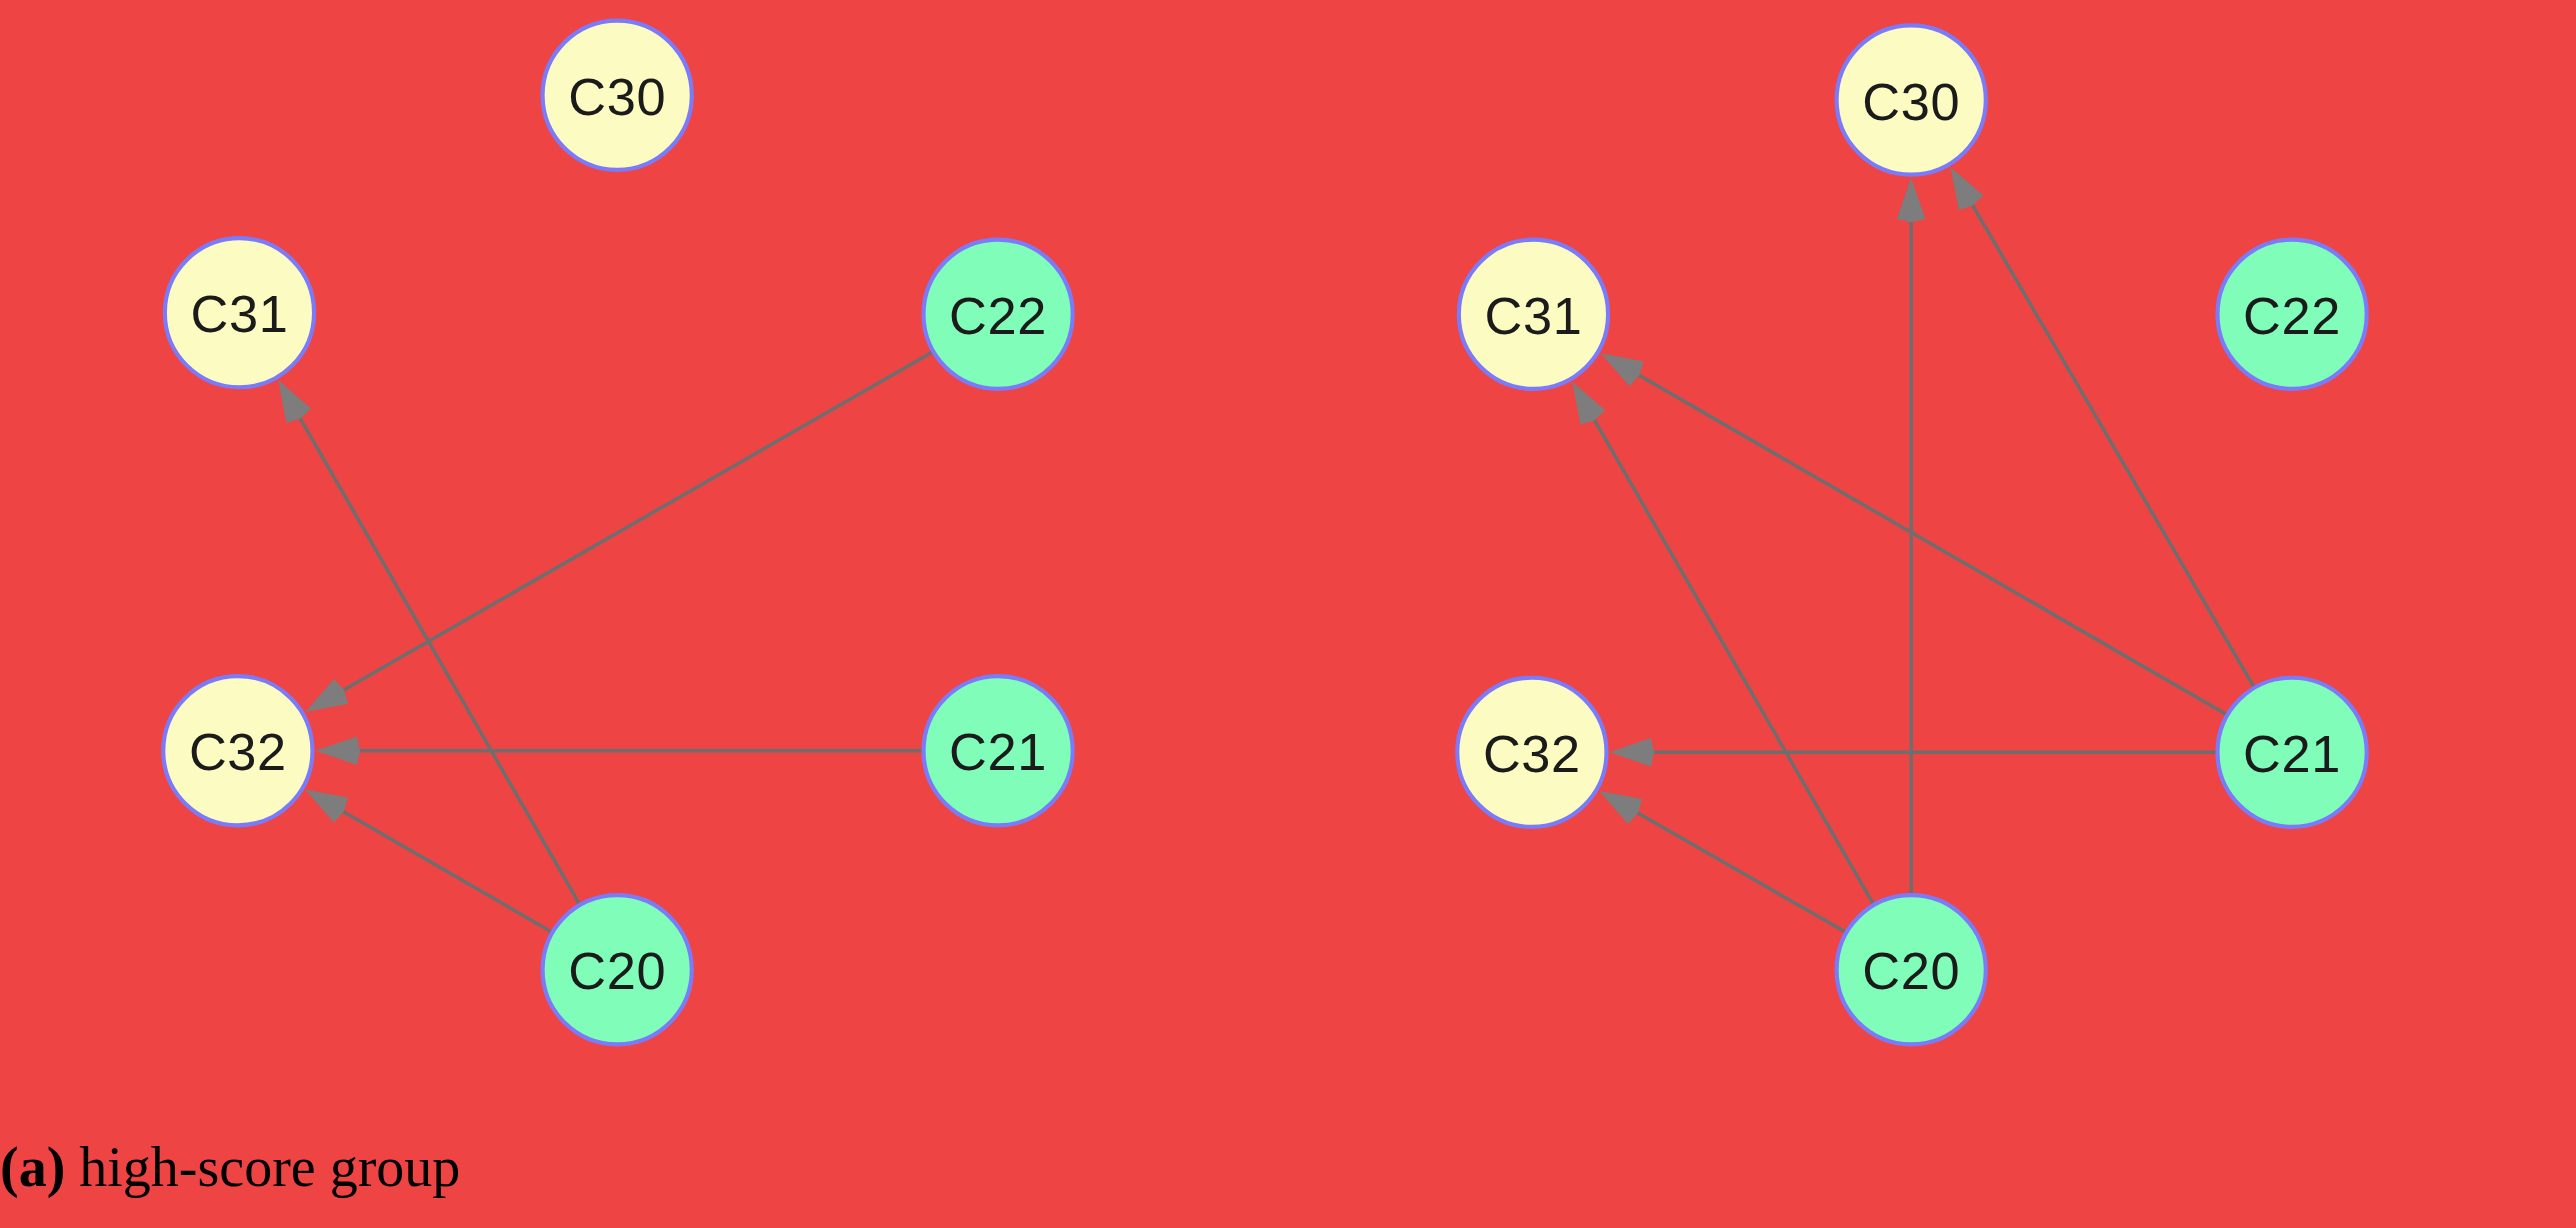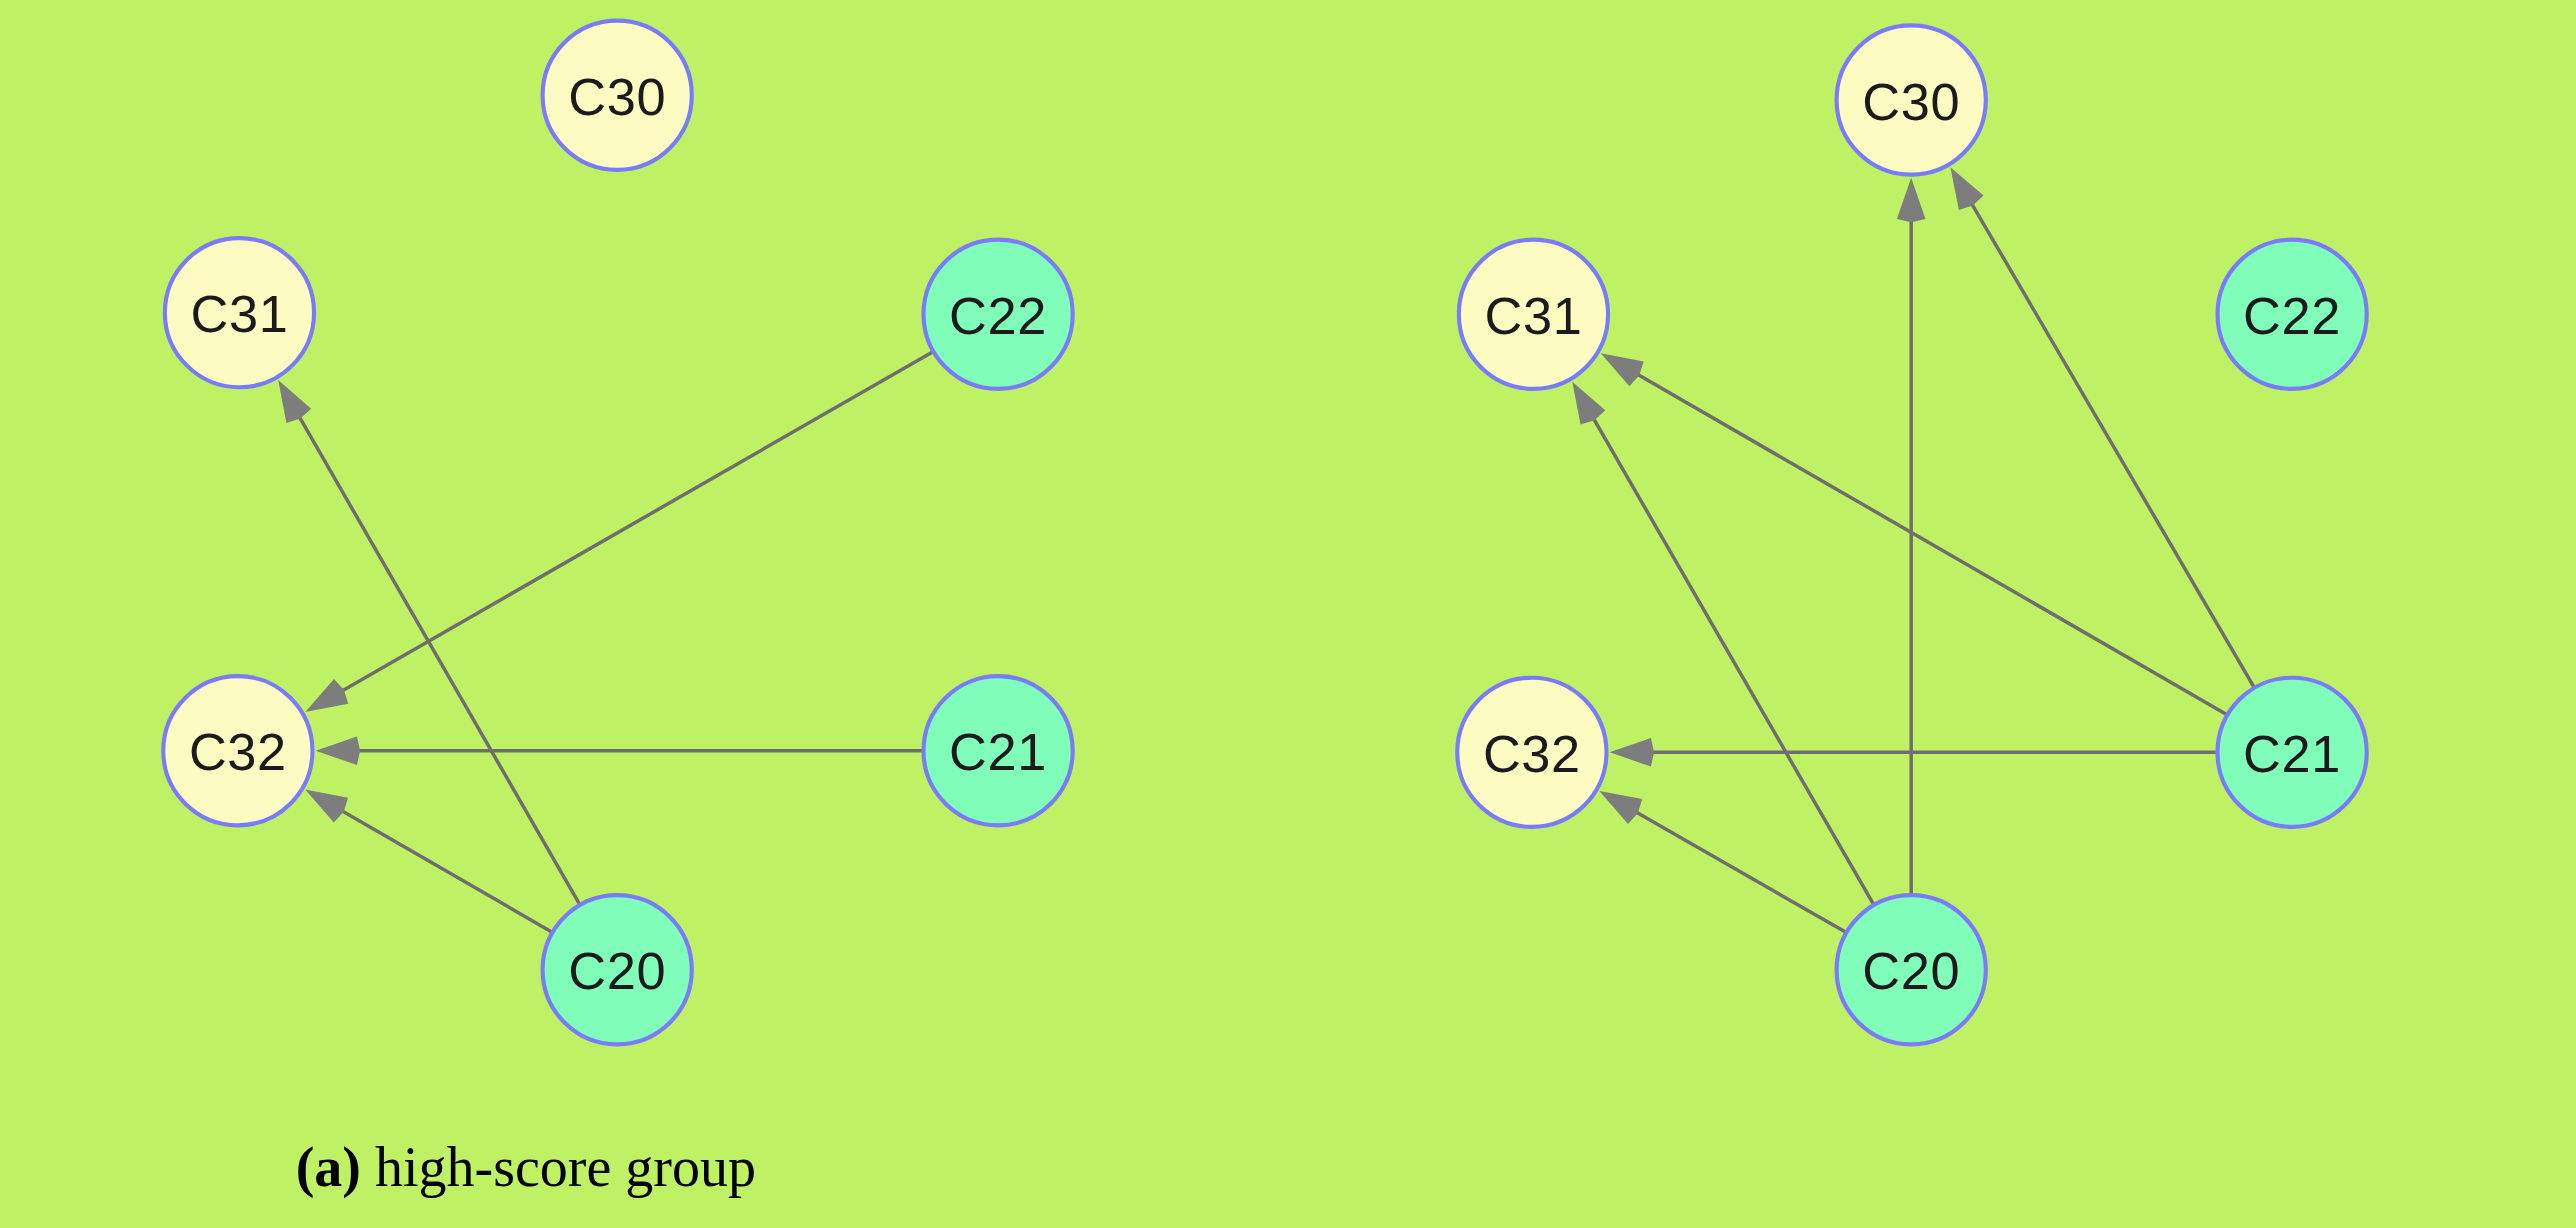--- a/index.html
+++ b/index.html
@@ -10,21 +10,21 @@
   body {
     width: 2576px;
     height: 1229px;
     font-family: "Liberation Sans", sans-serif;
     overflow: hidden;
   }
   .figure {
     position: relative;
     width: 2576px;
     height: 1229px;
-    background: #bef264;
+    background: #ef4444;
   }
   .panel {
     position: absolute;
     top: 0;
     height: 1111px;
   }
   #panel-a { left: 0px;    width: 1282px; }
   #panel-b { left: 1294px; width: 1282px; }
 
   .graph-svg {
@@ -64,21 +64,21 @@
     position: absolute;
     top: 1118px;
     height: 99px;
     font-family: "Liberation Serif", serif;
     font-size: 56px;
     color: #000000;
     line-height: 99px;
     white-space: nowrap;
   }
   .caption b { font-weight: bold; }
-  #caption-a { left: 16px;    width: 1282px; text-align: right; padding-right: 542px; box-sizing: border-box; padding-left: 28px; }
+  #caption-a { left: 0px;    width: 1282px; text-align: left; padding-right: 542px; box-sizing: border-box; }
   #caption-b { left: 1294px; width: 1282px; text-align: center; padding-right: 298px; box-sizing: border-box; }
 </style>
 </head>
 <body>
 
 <div class="figure">
 
   <div class="panel" id="panel-a">
     <svg class="graph-svg" id="svg-a" viewBox="0 0 620 700" preserveAspectRatio="xMidYMid meet">
         <g>

